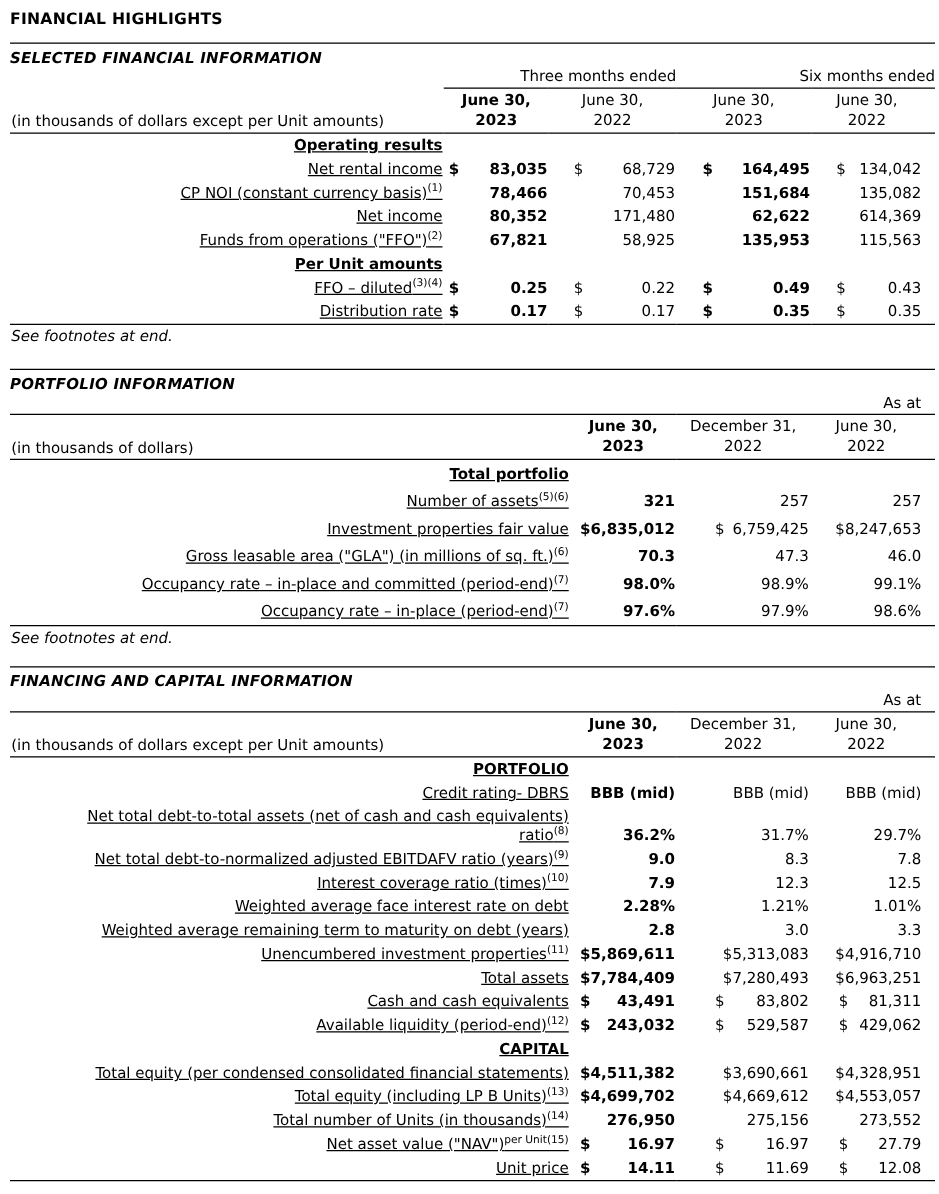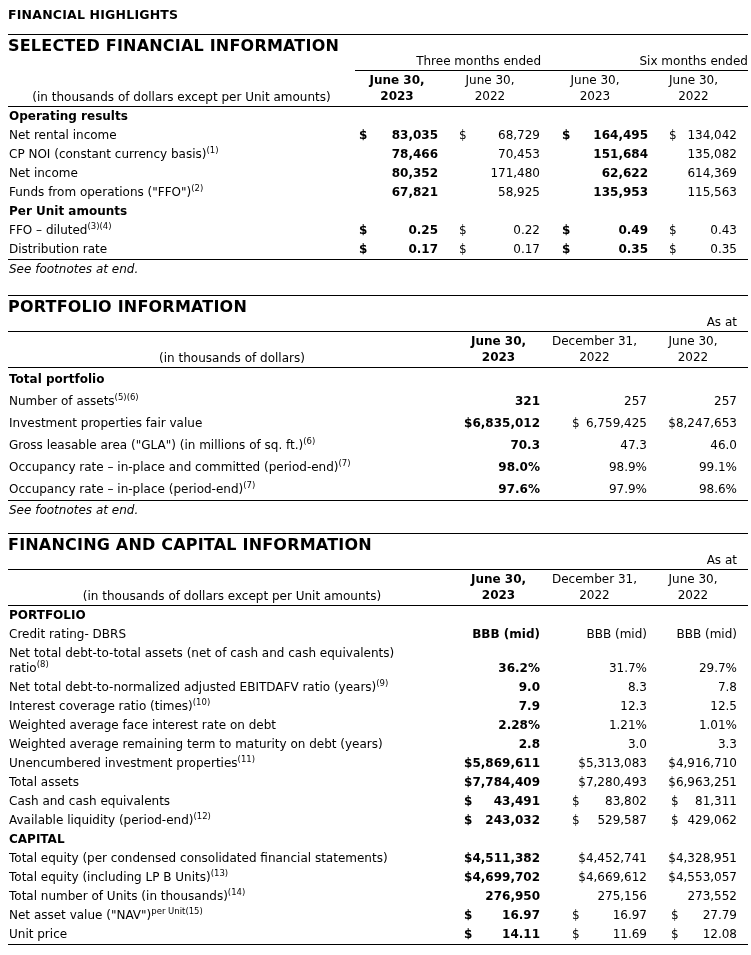--- a/index.html
+++ b/index.html
@@ -8,43 +8,43 @@
     font-family:"DejaVu Sans","Liberation Sans",sans-serif;
     font-size:12px; color:#000; overflow:hidden;
   }
   .doc { padding:6px 3px 0 8px; width:740px; }
   h1.page-title {
     font-size:12.5px; font-weight:bold; letter-spacing:.2px;
     margin:2px 0 12px 0; line-height:14px;
   }
   section { border-top:1.5px solid #000; padding-top:1px; }
   h2.sec-title {
-    font-size:16px; font-weight:bold; letter-spacing:.2px;
-    margin:3px 0 2px 0; line-height:14px;
+    font-size:12px; font-weight:bold; letter-spacing:.2px;
+    margin:3px 0 2px 0; line-height:14px;font-style:italic;
   }
   table.fin { border-collapse:collapse; table-layout:fixed; width:740px; }
   td { vertical-align:bottom; }
   
   td.grp {
     border-bottom:1px solid #000; text-align:right;
     line-height:13px; padding:0 0 2px 0; font-size:12px;
   }
   td.nob { border-bottom:none; }
   
   td.asat {
     border-bottom:1px solid #000; text-align:right;
     line-height:13px; padding:0 11px 2px 0; font-size:12px;
   }
   
   tr.years td { border-bottom:1.5px solid #000; padding-bottom:2px; }
   td.yr { text-align:center; }
   td.yr div { line-height:16px; }
-  td.corner { text-align:center; white-space:nowrap;margin-left:48px; }
+  td.corner { text-align:left; white-space:nowrap;margin-left:48px; }
   
-  td.lbl { text-align:left; white-space:nowrap; overflow:visible; }
+  td.lbl { text-align:right; white-space:nowrap; overflow:visible;text-decoration:underline; }
   td.num { text-align:right; white-space:nowrap; }
   .t1 tbody td { line-height:15px; padding-top:2px; padding-bottom:2px; }
   .t2 tbody td { line-height:16px; padding-top:3px; padding-bottom:3px; }
   .t3 tbody td { line-height:15px; padding-top:2px; padding-bottom:2px; }
   tbody tr:last-child td { border-bottom:1.5px solid #000; }
   td.last { padding-right:11px; }
   .b { font-weight:bold; }
   .dflex { display:flex; justify-content:space-between; align-items:baseline; }
   
   .t1 td.c0 .dflex { padding-left:3px; }
@@ -427,21 +427,21 @@
             </tr>
             <tr>
               <td class="lbl b">CAPITAL</td>
               <td class="num c0 b"></td>
               <td class="num c1"></td>
               <td class="num c2 last"></td>
             </tr>
             <tr>
               <td class="lbl">Total equity (per condensed consolidated financial statements)</td>
               <td class="num c0 b">$4,511,382</td>
-              <td class="num c1">$4,452,741</td>
+              <td class="num c1">$3,690,661</td>
               <td class="num c2 last">$4,328,951</td>
             </tr>
             <tr>
               <td class="lbl">Total equity (including LP B Units)<sup>(13)</sup></td>
               <td class="num c0 b">$4,699,702</td>
               <td class="num c1">$4,669,612</td>
               <td class="num c2 last">$4,553,057</td>
             </tr>
             <tr>
               <td class="lbl">Total number of Units (in thousands)<sup>(14)</sup></td>

